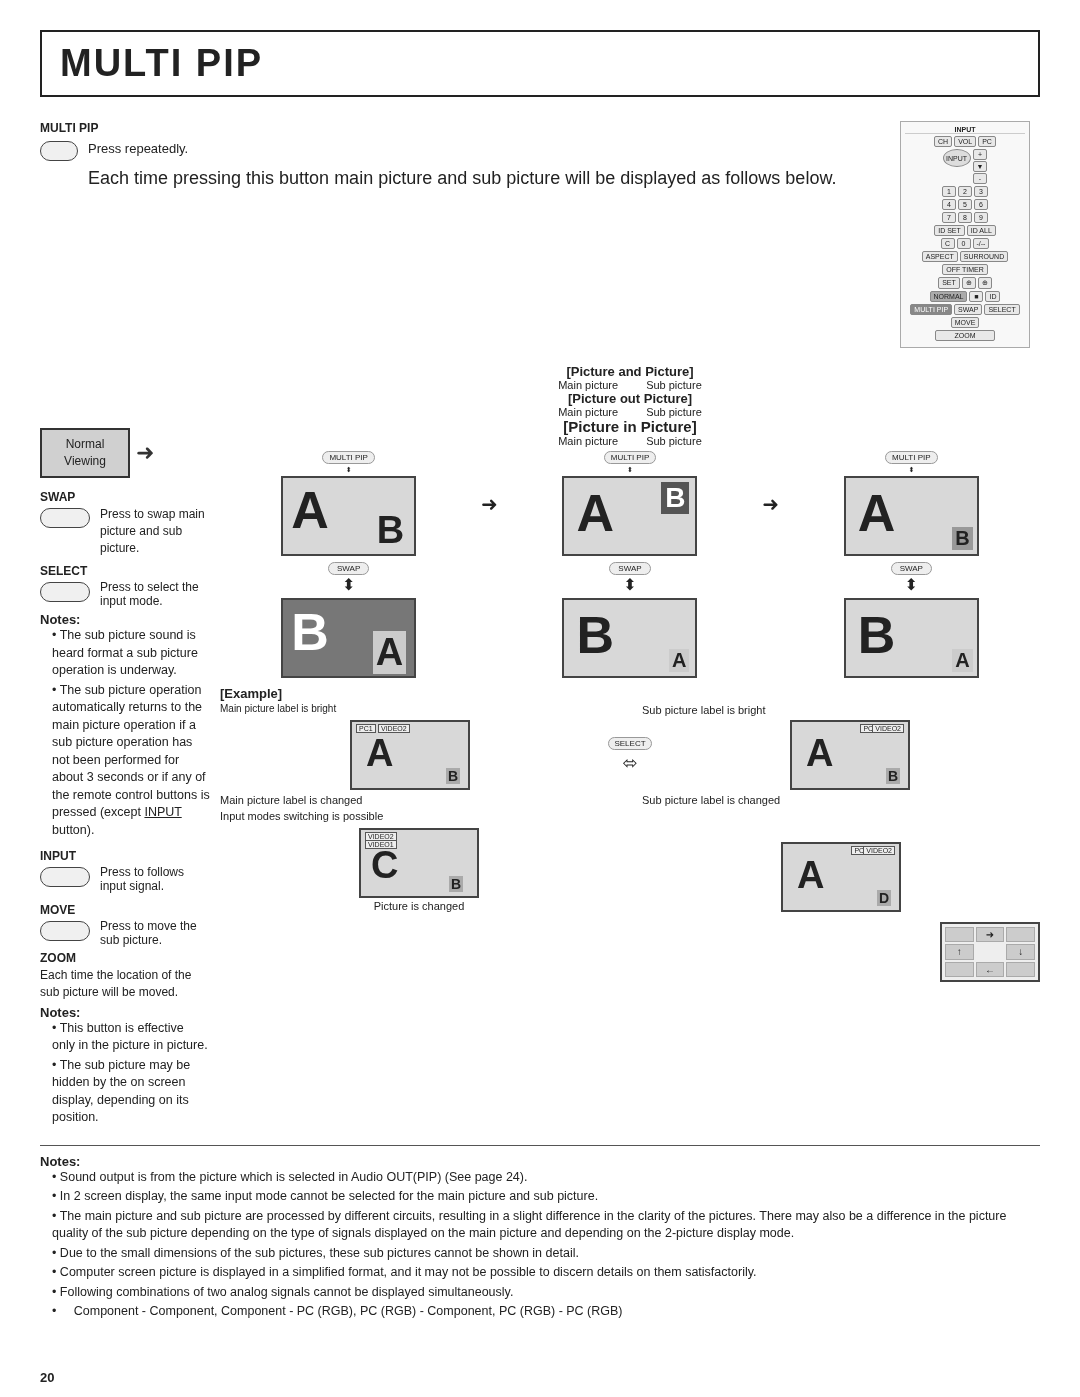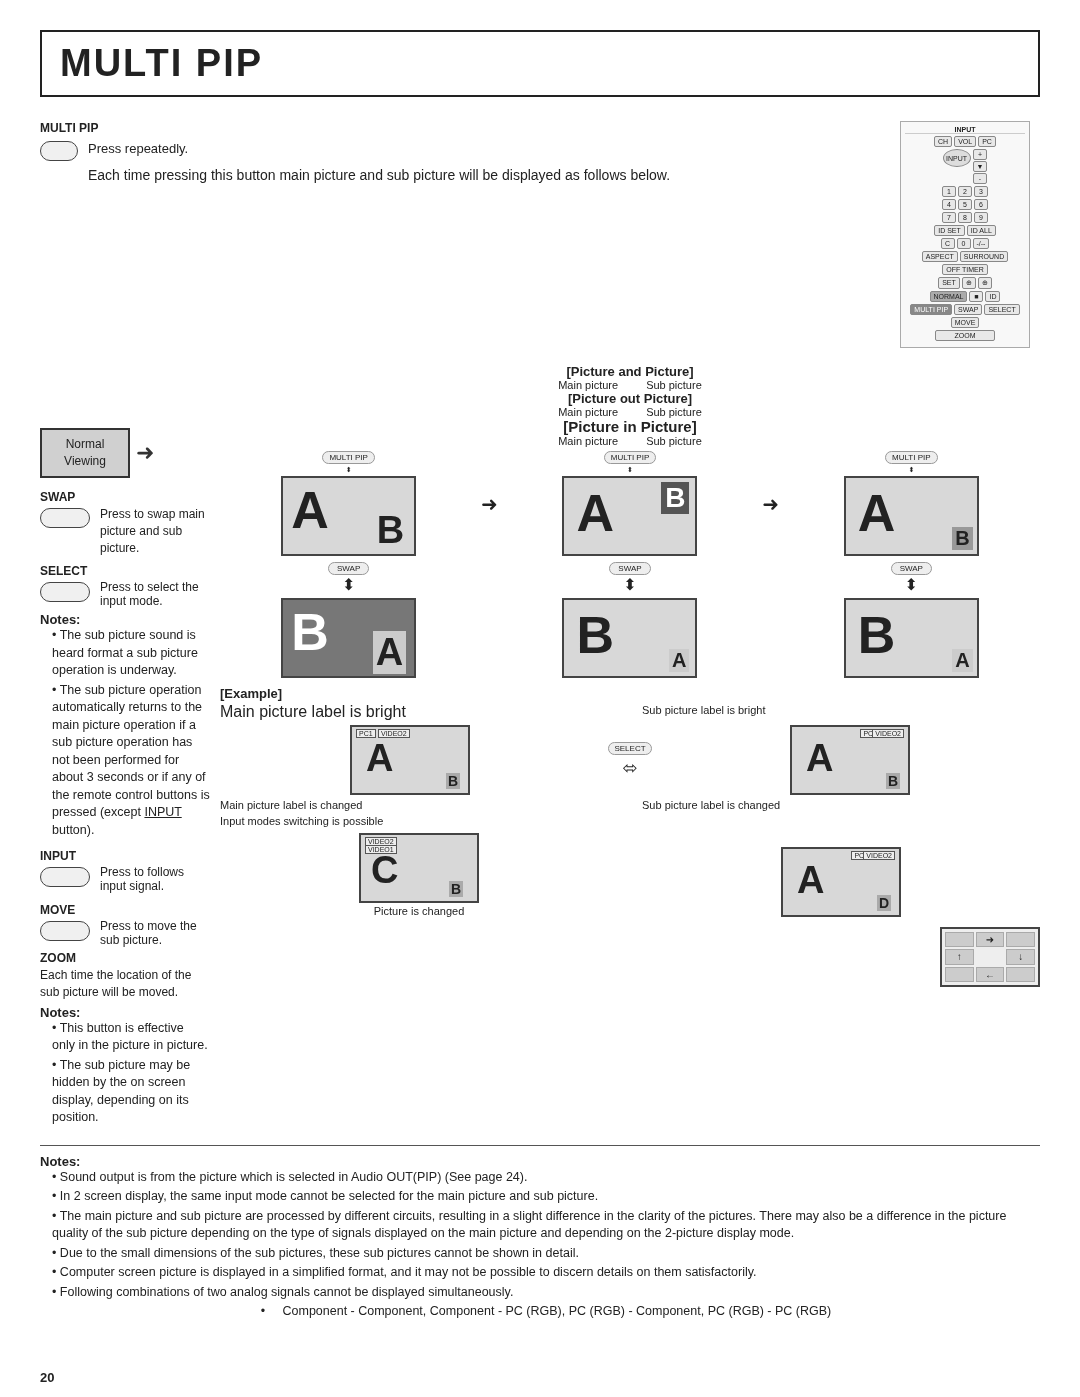--- a/index.html
+++ b/index.html
@@ -225,21 +225,21 @@
   </div>
 
   
   <div class="top-section">
     <div class="top-left">
       <div class="multi-pip-label">MULTI PIP</div>
       <div class="button-row">
         <div class="oval-btn"></div>
         <span class="desc-text">Press repeatedly.</span>
       </div>
-      <div style="margin-left: 48px; font-size:14px; line-height:1.5;">Each time pressing this button main picture and sub picture will be displayed as follows below.</div>
+      <div style="margin-left: 48px; font-size:18px; line-height:1.5;">Each time pressing this button main picture and sub picture will be displayed as follows below.</div>
     </div>
 
     <div class="top-right">
       <div class="remote-mini">
         <div style="font-size:7px; text-align:center; border-bottom:1px solid #ccc; margin-bottom:2px; font-weight:bold;">INPUT</div>
         <div class="remote-row">
           <div class="remote-btn">CH</div>
           <div class="remote-btn">VOL</div>
           <div class="remote-btn">PC</div>
         </div>
@@ -471,21 +471,21 @@
           <div class="pbox pbox-pinp" style="position:relative;">
             <span class="ltr" style="left:12px; top:5px;">B</span>
             <span class="ltr-xs" style="right:4px; bottom:4px; background:#ccc; padding:0 3px;">A</span>
           </div>
         </div>
       </div>
 
       <div style="display:flex; flex-direction:row; margin-bottom:4px; align-items:flex-start;">
         <div style="flex:1;">
           <span style="font-weight:bold; font-size:13px;">[Example]</span>
-          <div style="font-size:16px; margin-top:2px;">Main picture label is bright</div>
+          <div style="font-size:10px; margin-top:2px;">Main picture label is bright</div>
         </div>
         <div style="width:24px;"></div>
         <div style="flex:1;">
           <div style="font-size:11px; margin-top:18px;">Sub picture label is bright</div>
         </div>
       </div>
 
       <div style="display:flex; flex-direction:row; align-items:center; margin-bottom:4px;">
 
         <div style="flex:1; display:flex; flex-direction:column; align-items:center;">
@@ -566,18 +566,18 @@
   
   <div class="bottom-notes">
     <span class="notes-title">Notes:</span>
     <ul class="notes-list">
       <li>Sound output is from the picture which is selected in Audio OUT(PIP) (See page 24).</li>
       <li>In 2 screen display, the same input mode cannot be selected for the main picture and sub picture.</li>
       <li>The main picture and sub picture are processed by different circuits, resulting in a slight difference in the clarity of the pictures. There may also be a difference in the picture quality of the sub picture depending on the type of signals displayed on the main picture and depending on the 2-picture display mode.</li>
       <li>Due to the small dimensions of the sub pictures, these sub pictures cannot be shown in detail.</li>
       <li>Computer screen picture is displayed in a simplified format, and it may not be possible to discern details on them satisfactorily.</li>
       <li>Following combinations of two analog signals cannot be displayed simultaneously.</li>
-      <li style="list-style:none;text-align:center;">&nbsp;&nbsp;&nbsp;&nbsp;Component - Component, Component - PC (RGB), PC (RGB) - Component, PC (RGB) - PC (RGB)</li>
+      <li style="list-style:none;">&nbsp;&nbsp;&nbsp;&nbsp;Component - Component, Component - PC (RGB), PC (RGB) - Component, PC (RGB) - PC (RGB)</li>
     </ul>
   </div>
 
   <div class="page-number">20</div>
 </div>
 
 </body></html>

